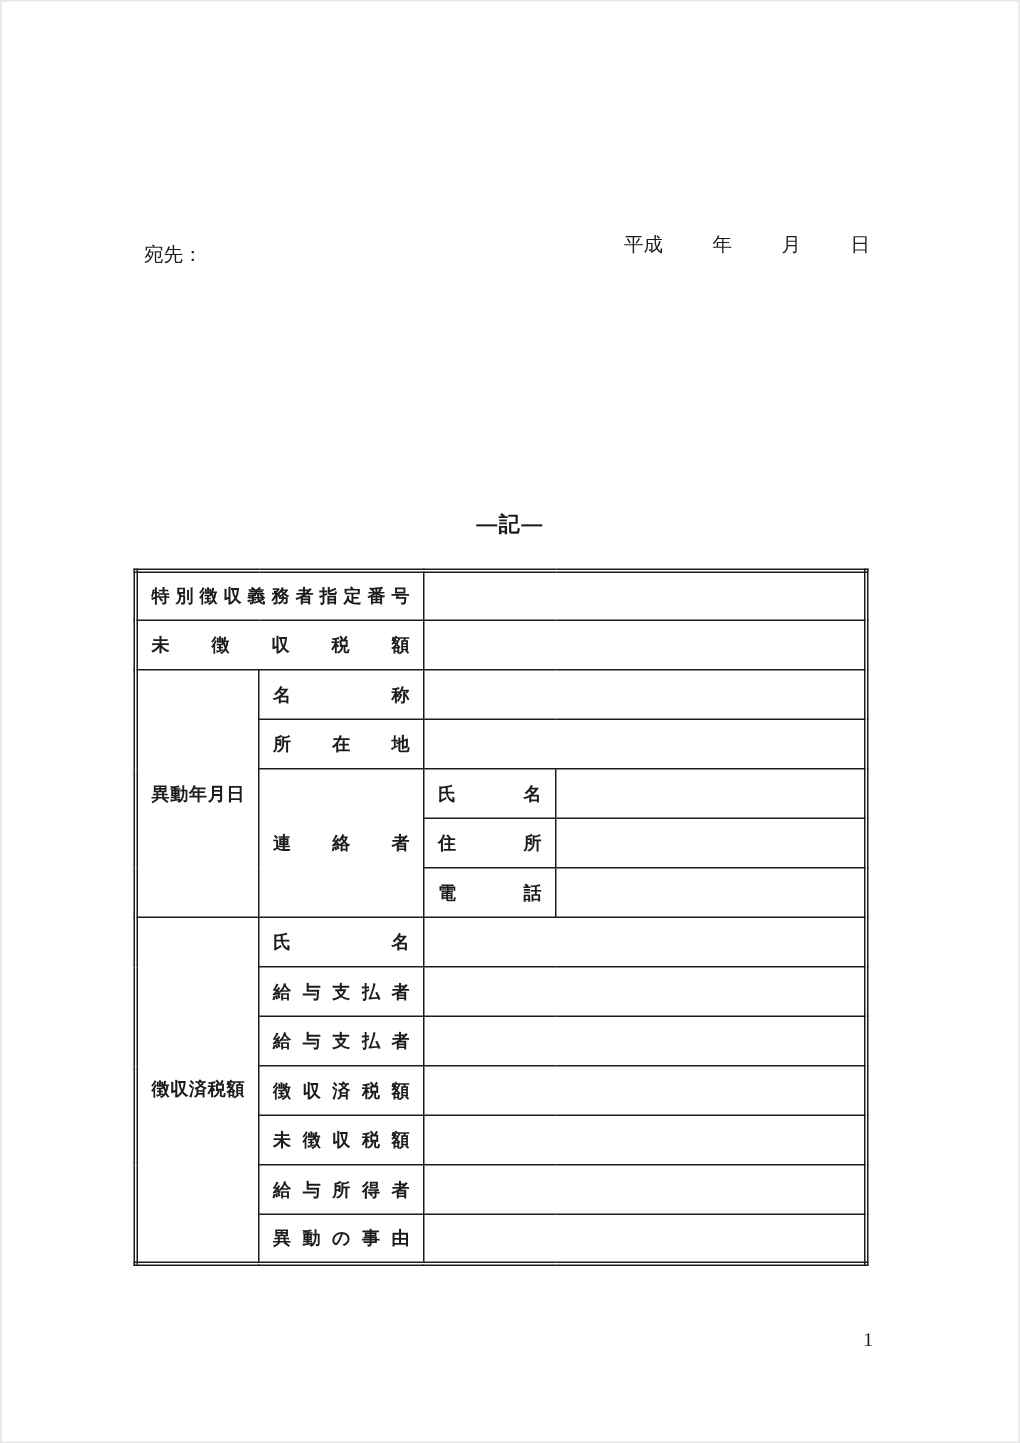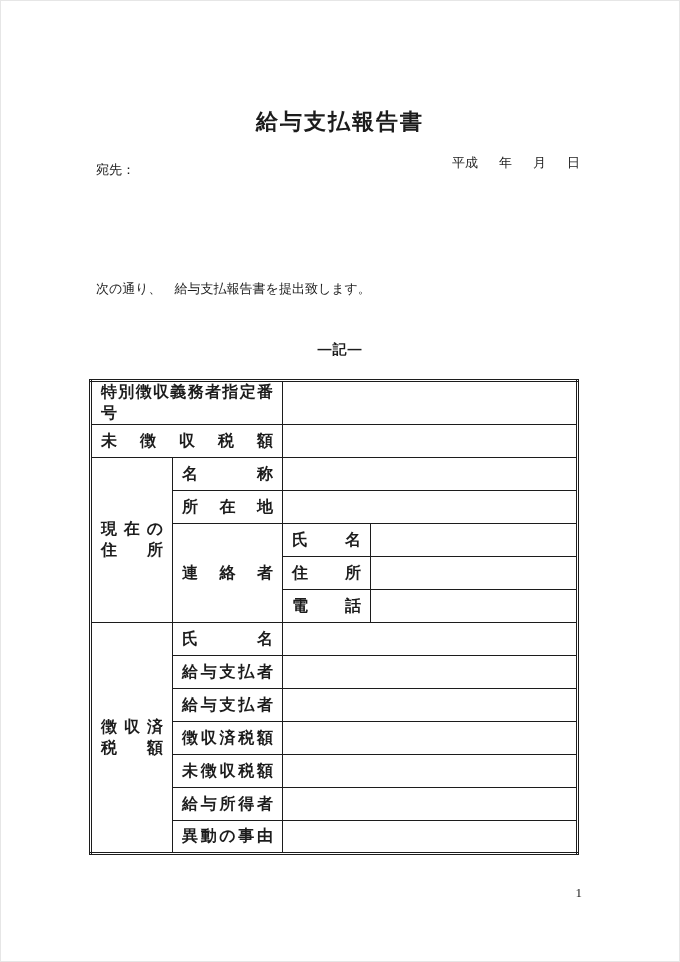--- a/index.html
+++ b/index.html
@@ -29,21 +29,21 @@
     font-size: 22px;
     font-weight: bold;
     letter-spacing: 2px;
     font-family: "Liberation Sans", "DejaVu Sans", sans-serif;
   }
   .date-line {
     position: absolute;
     top: 153px;
     right: 99px;
     display: flex;
-    gap: 21px;
+    gap: 33px;
     font-size: 13px;
   }
   .addressee {
     position: absolute;
     top: 160px;
     left: 95px;
     font-size: 13px;
   }
   .body-text {
     position: absolute;
@@ -70,21 +70,21 @@
     border-collapse: collapse;
     table-layout: fixed;
     border: 3px double #1c1c1c;
     font-family: "Liberation Sans", "DejaVu Sans", sans-serif;
   }
   table.form td {
     border: 1px solid #1c1c1c;
     height: 33px;
     box-sizing: border-box;
     padding: 0 9px;
-    font-size: 16px;
+    font-size: 12px;
     font-weight: bold;
     vertical-align: middle;
     overflow: hidden;
   }
   td.lbl, td.grp {
     text-align: justify;
     text-align-last: justify;
   }
   td.bb-dbl {
     border-bottom: 3px double #1c1c1c;
@@ -94,53 +94,51 @@
     top: 884px;
     right: 97px;
     font-size: 13px;
   }
 </style>
 </head>
 <body>
 
 <div class="page">
 
-  <h1 class="title">給与支払報告書</h1>
 
   <div class="date-line">
     <span>平成</span>
     <span>年</span>
     <span>月</span>
     <span>日</span>
   </div>
 
   <div class="addressee">宛先：</div>
 
-  <div class="body-text">次の通り、　給与支払報告書を提出致します。</div>
 
   <div class="record-marker">—記—</div>
 
   <table class="form">
     <colgroup>
       <col style="width:82px">
       <col style="width:110px">
       <col style="width:88px">
       <col style="width:207px">
     </colgroup>
     <tbody>
       <tr>
         <td class="lbl bb-dbl" colspan="2">特別徴収義務者指定番号</td>
         <td class="bb-dbl" colspan="2"></td>
       </tr>
       <tr>
         <td class="lbl bb-dbl" colspan="2">未徴収税額</td>
         <td class="bb-dbl" colspan="2"></td>
       </tr>
       <tr>
-        <td class="grp bb-dbl" rowspan="5">現在の住所</td>
+        <td class="grp bb-dbl" rowspan="5">異動年月日</td>
         <td class="lbl">名称</td>
         <td colspan="2"></td>
       </tr>
       <tr>
         <td class="lbl">所在地</td>
         <td colspan="2"></td>
       </tr>
       <tr>
         <td class="lbl bb-dbl" rowspan="3">連絡者</td>
         <td class="lbl">氏名</td>

